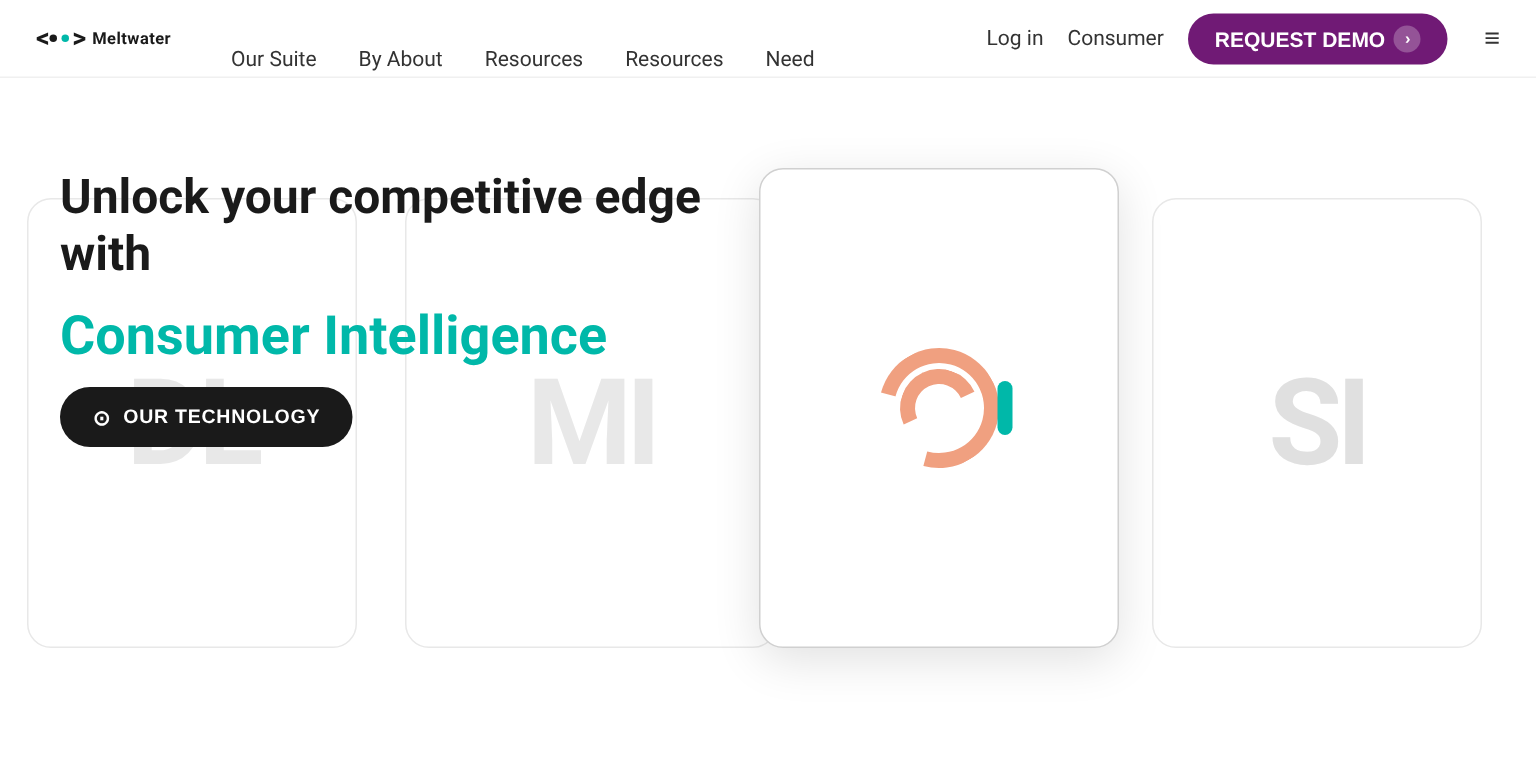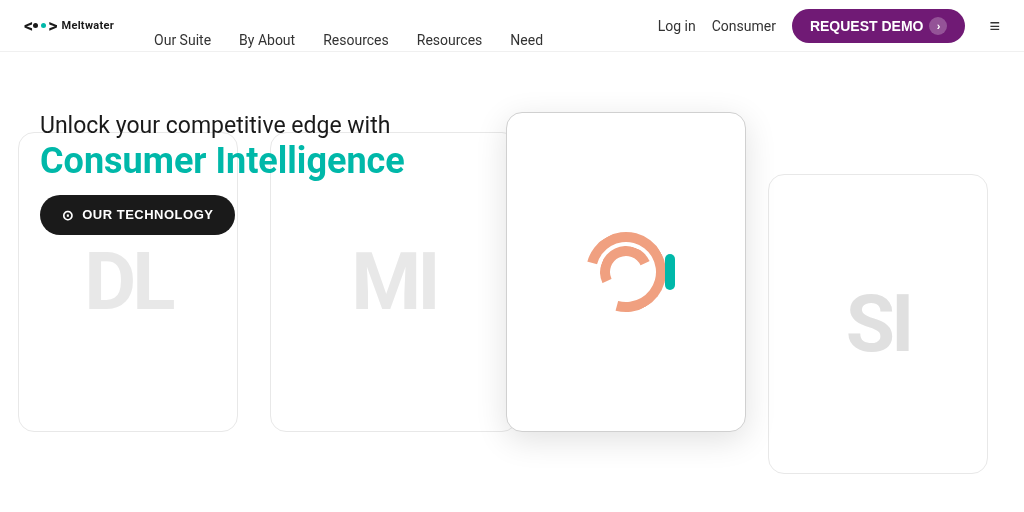--- a/index.html
+++ b/index.html
@@ -118,25 +118,25 @@
 
     
     .hero-text {
       position: absolute;
       left: 40px;
       top: 60px;
       z-index: 10;
       max-width: 480px;
     }
     .hero-headline {
-      font-size: 23px;
-      font-weight: 400;
+      font-size: 32px;
+      font-weight: 700;
       color: #1a1a1a;
       line-height: 1.2;
-      margin-bottom: 0;
+      margin-bottom: 14px;
     }
     .hero-subheadline {
       font-size: 36px;
       font-weight: 700;
       color: #00b8a9;
       line-height: 1.2;
       margin-bottom: 12px;
     }
     .cta-button {
       display: inline-flex;
@@ -204,21 +204,20 @@
       box-shadow: 0 8px 32px rgba(0,0,0,0.12);
       border-color: #d0d0d0;
       z-index: 5;
     }
     
     .card-4 {
       width: 220px;
       height: 300px;
       left: 768px;
       top: 40px;
-      margin-top: 42px;
     }
 
     
     .card-ghost-text {
       font-size: 80px;
       font-weight: 700;
       color: #e8e8e8;
       letter-spacing: -4px;
       user-select: none;
     }

